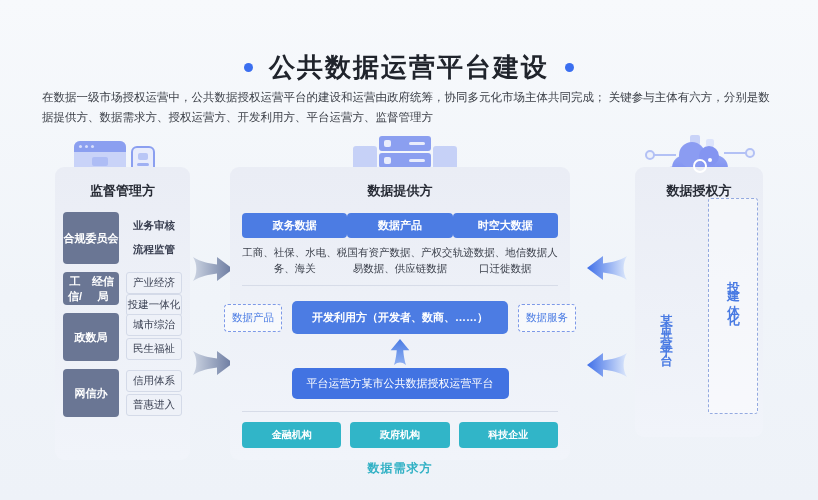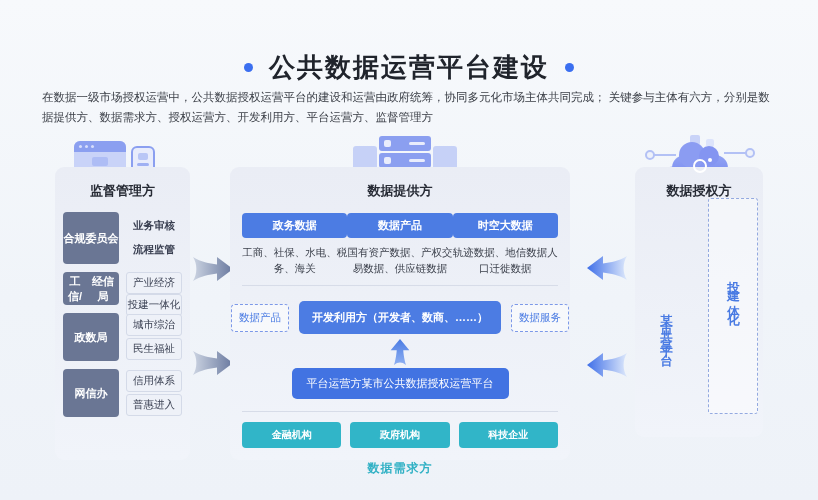--- a/index.html
+++ b/index.html
@@ -42,21 +42,21 @@
   .cat-row { display:flex; padding:13px 12px 0 12px; }
   .cat-col { flex:1; display:flex; flex-direction:column; }
   .cat-head { background:var(--accent-blue,#4c7ce3); border-radius:4px; color:#fff;
     font-size:11px; font-weight:bold; text-align:center; padding:5px 0; }
   .cat-desc { margin-top:6px; font-size:10.5px; line-height:16px; color:#3a3f4a; text-align:center; }
   .divider { border-top:1px solid #d7dce8; margin:9px 12px 0 12px; }
   .mid-row { display:flex; align-items:center; justify-content:center; gap:10px; margin-top:15px; padding:0 12px; }
   .dash-tag { border:1px dashed #7d99e8; border-radius:4px; color:var(--link-blue,#4a7be3);
     font-size:10.5px; padding:6px 7px; background:rgba(255,255,255,.55); white-space:nowrap; }
   .dev-box { background:var(--accent-blue,#4c7ce3); border-radius:5px; color:#fff;
-    font-size:11px; font-weight:bold; padding:9px 13px; white-space:nowrap; }
+    font-size:11px; font-weight:bold; padding:9px 20px; white-space:nowrap; }
   .up-arrow-wrap { display:flex; justify-content:center; margin-top:4px; }
   .platform-box { background:var(--deep-blue,#4273e2); border-radius:5px; color:#fff;
     font-size:11px; font-weight:normal; padding:8px 15px; white-space:nowrap;
     width:max-content; margin:2px auto 0 auto; }
   .divider2 { border-top:1px solid #d7dce8; margin:12px 12px 0 12px; }
   .demand-row { display:flex; gap:9px; padding:10px 12px 0 12px; }
   .demand-box { flex:1; background:var(--teal,#31b5c8); border-radius:4px; color:#fff;
     font-size:10px; font-weight:bold; text-align:center; padding:6px 0; }
   .demand-label { text-align:center; margin-top:12px; color:var(--teal-text,#2fb0c4);
     font-size:12px; font-weight:bold; letter-spacing:1px; }

